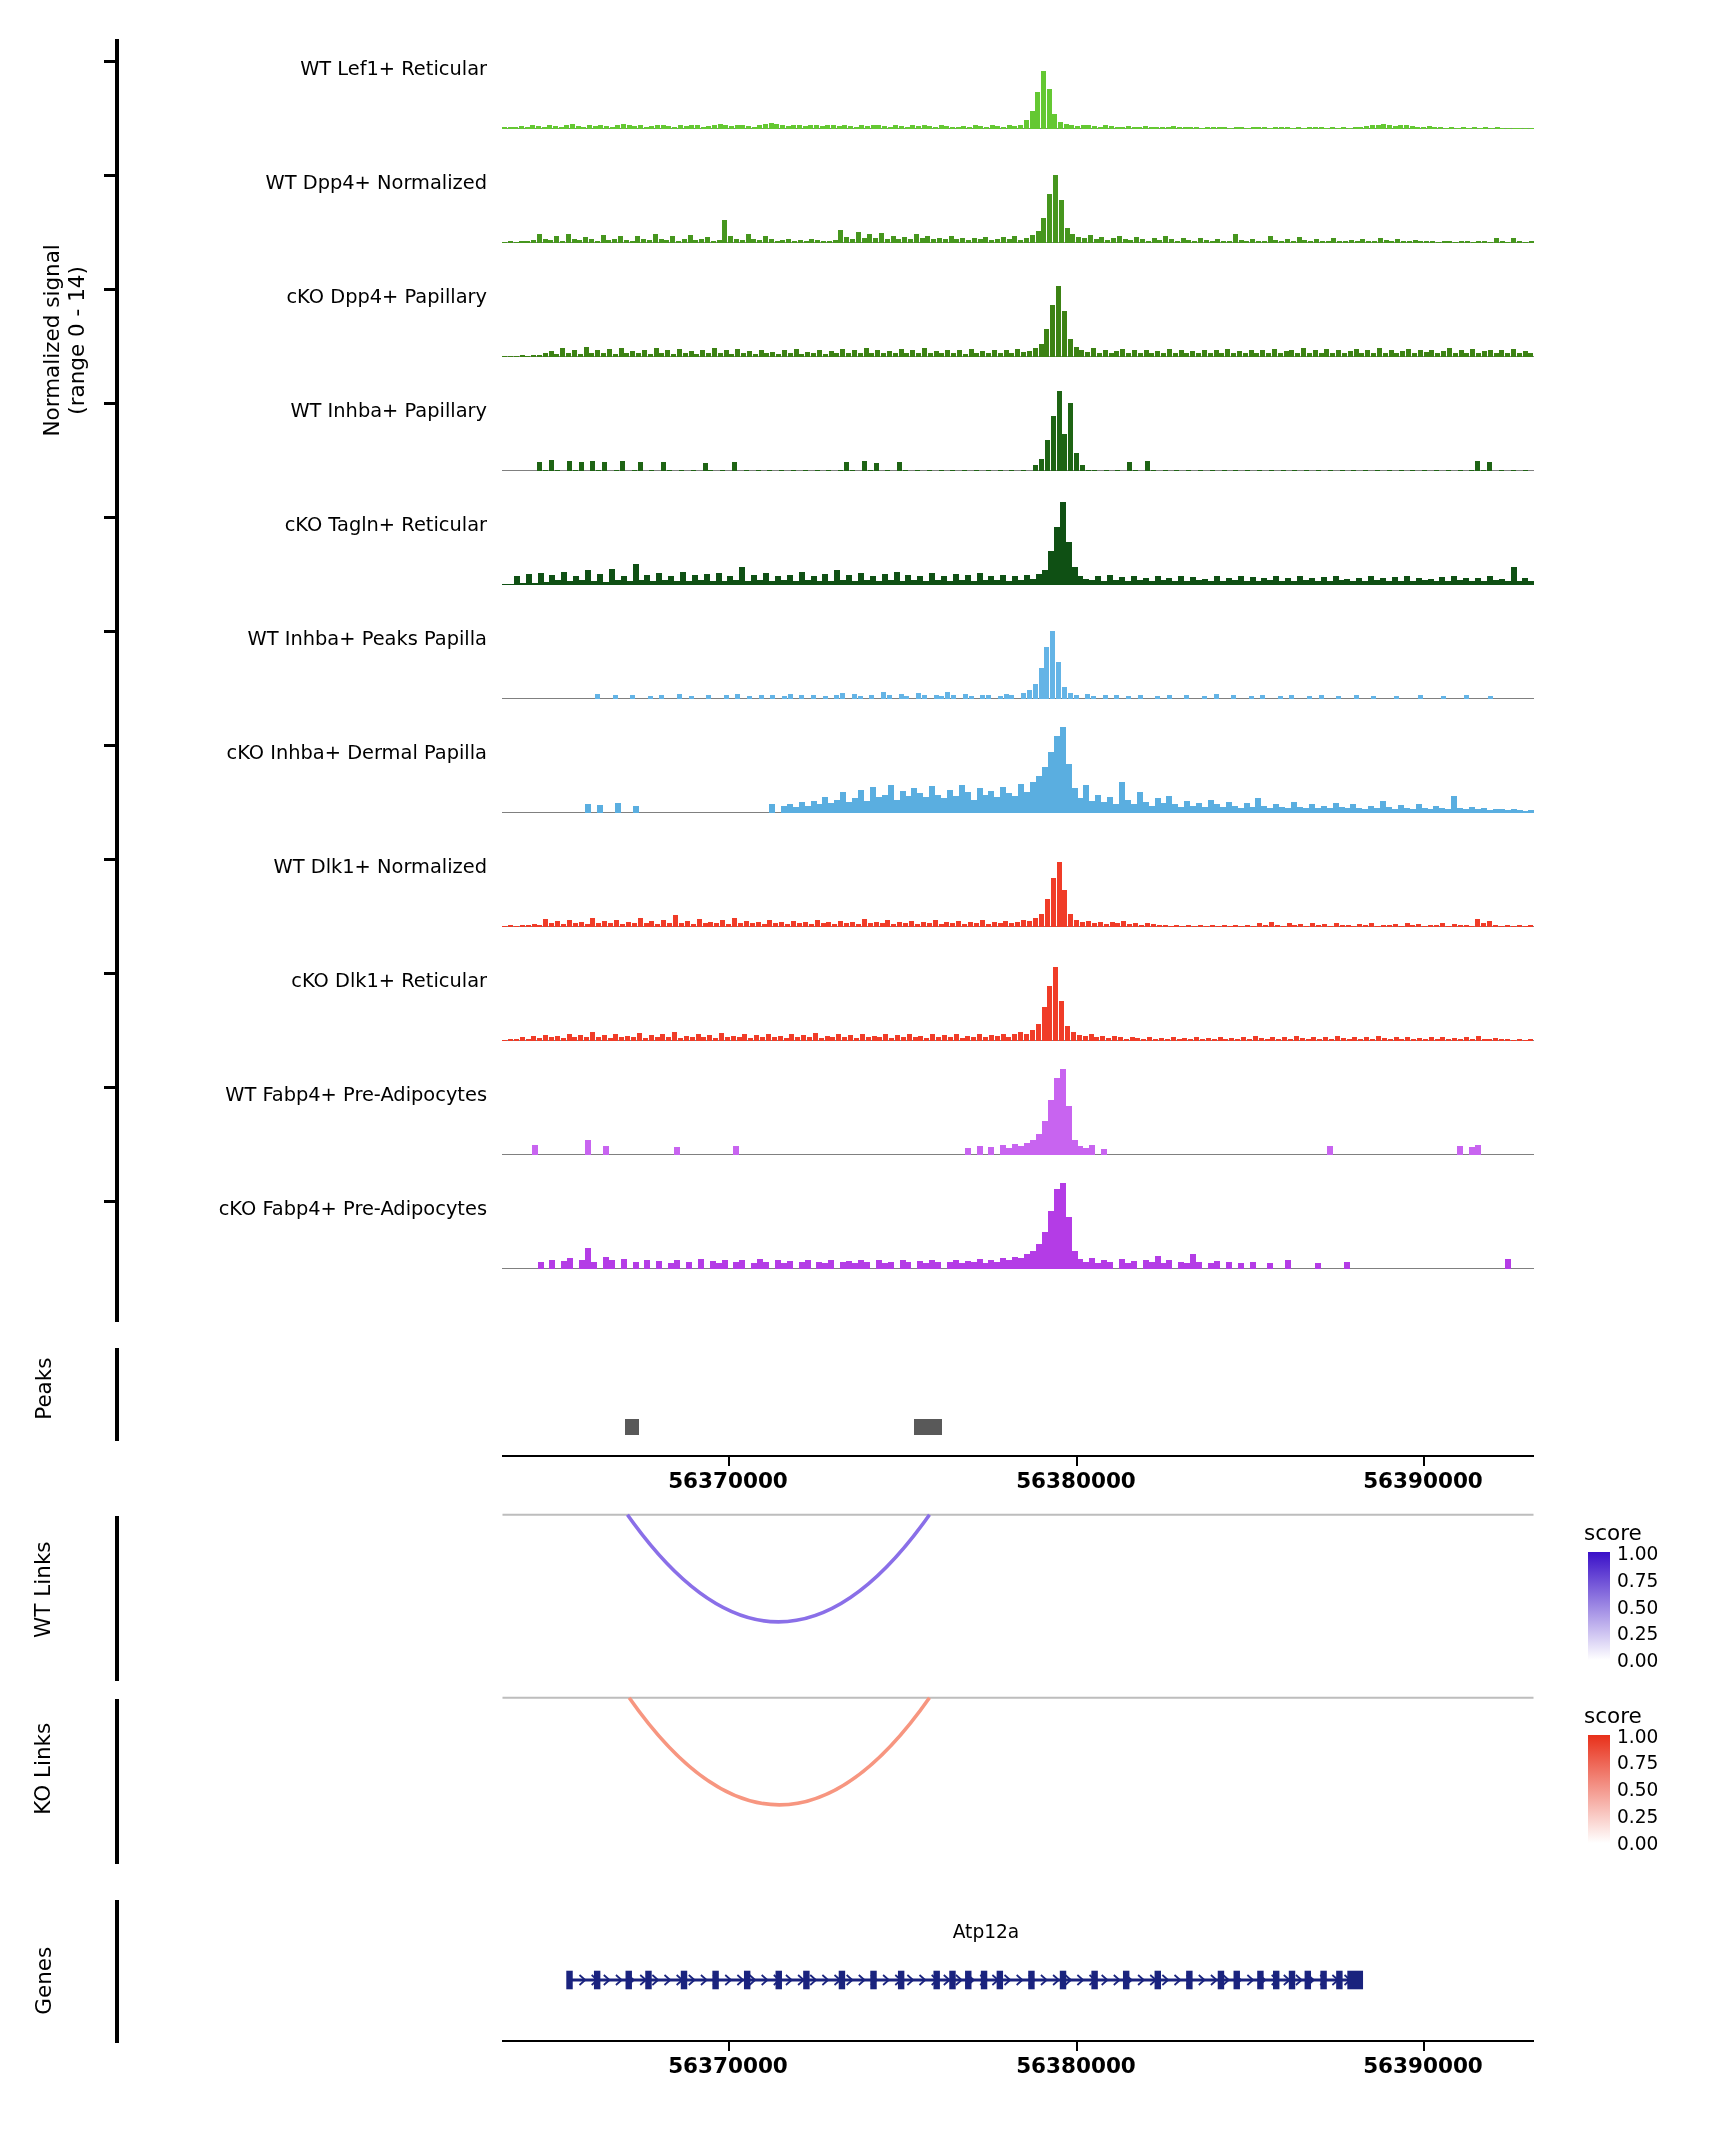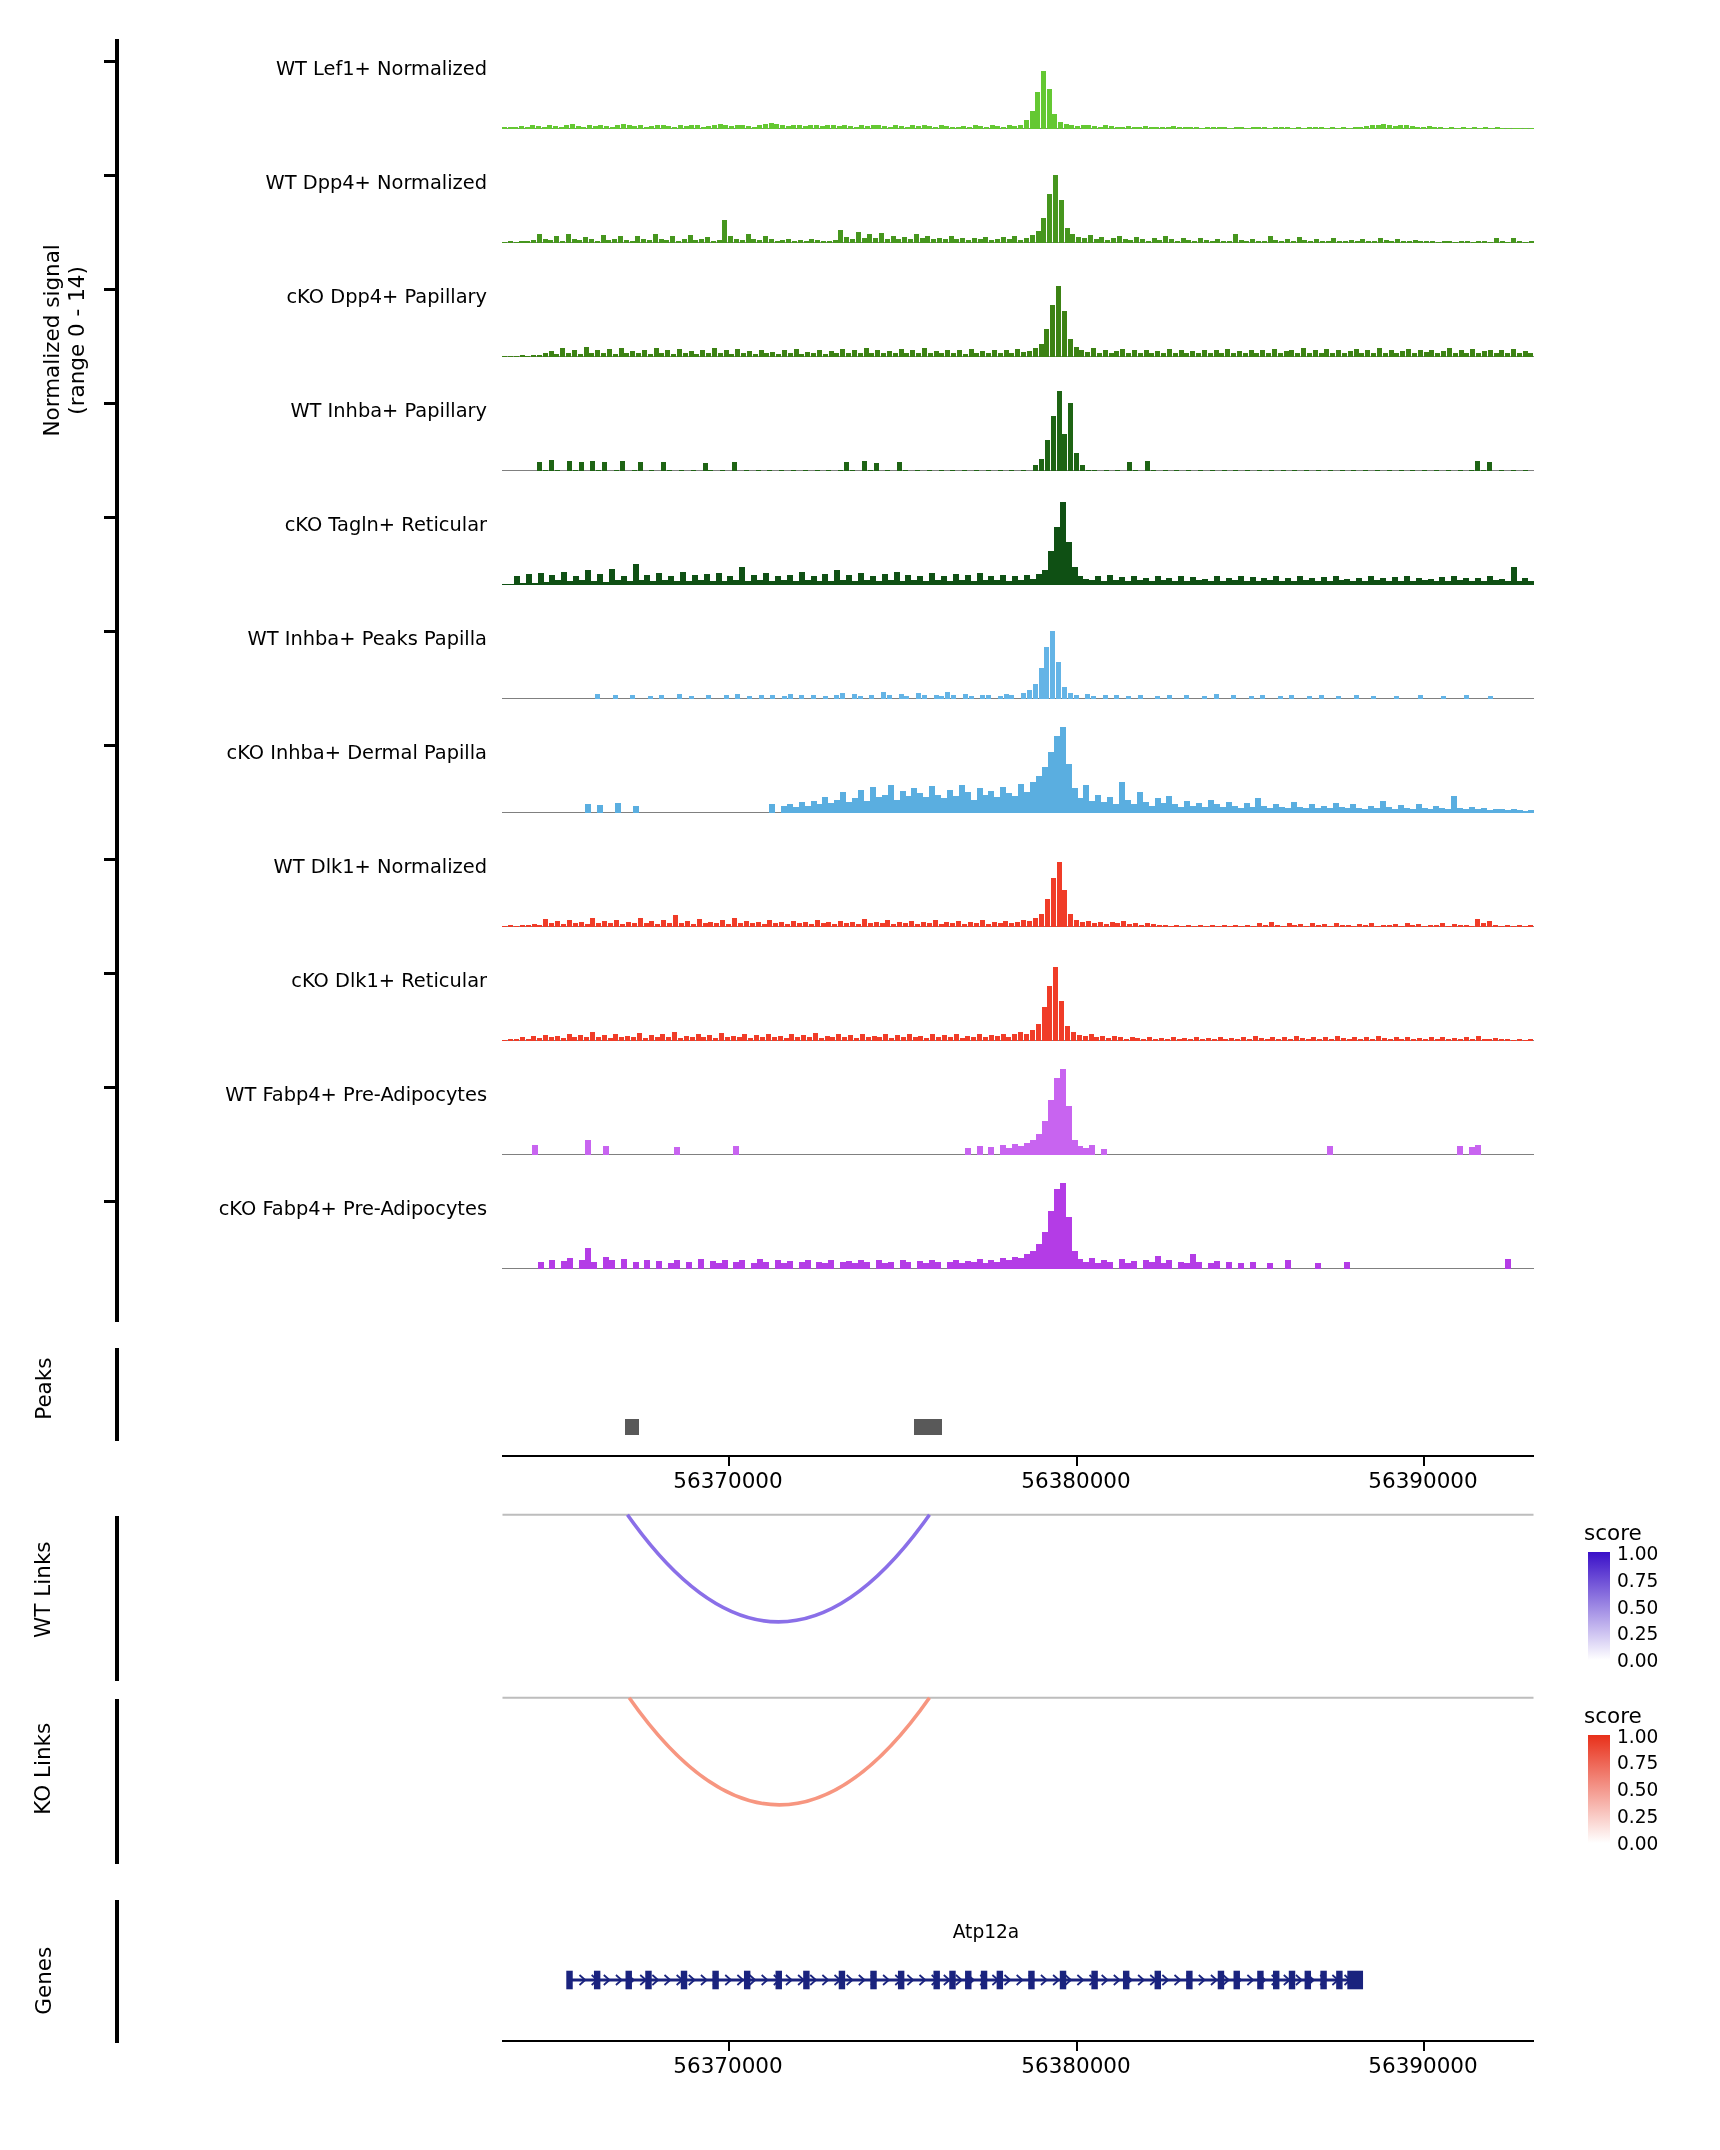--- a/index.html
+++ b/index.html
@@ -86,20 +86,21 @@
     width: 2.2px;
     height: 8.6px;
     background: #000;
   }
   .gaxis-text {
     position: absolute;
     font-size: 21.5px;
     text-align: center;
     transform: translateX(-50%);
     white-space: nowrap;
+    font-weight: bold;
   }
 
   
   .legend-title {
     position: absolute;
     font-size: 21.5px;
   }
   .legend-bar {
     position: absolute;
     width: 21.5px;
@@ -131,21 +132,21 @@
 <body>
 
 <div id="root">
 
   <div class="vlabel" style="left:-215px; top:315px; width:559px; transform:rotate(-90deg);">Normalized signal
 (range 0 - 14)</div>
 
   <div class="axis-spine" style="left:115px; top:39px; width:3.6px; height:1283px;"></div>
 
   <div id="tracks-layer">
-      <div class="track-label" style="left: 129px; width: 358px; top: 57px;">WT Lef1+ Normalized</div>
+      <div class="track-label" style="left: 129px; width: 358px; top: 57px;">WT Lef1+ Reticular</div>
       <div class="axis-spine" style="left: 104px; top: 60px; width: 14.3px; height: 2.9px;"></div>
       <div class="track-area" style="left: 502px; top: 43px; width: 1032px; height: 86px;">
         <div class="baseline" style="bottom: 0px;"></div>
         <div class="bar" style="left: 0px; width: 5.2px; height: 1.8px; background: rgb(100, 200, 50);"></div>
         <div class="bar" style="left: 5.7px; width: 5.2px; height: 2.5px; background: rgb(100, 200, 50);"></div>
         <div class="bar" style="left: 11.3px; width: 5.2px; height: 1.8px; background: rgb(100, 200, 50);"></div>
         <div class="bar" style="left: 17px; width: 5.2px; height: 3.1px; background: rgb(100, 200, 50);"></div>
         <div class="bar" style="left: 23px; width: 5.2px; height: 2.5px; background: rgb(100, 200, 50);"></div>
         <div class="bar" style="left: 28px; width: 5.2px; height: 3.7px; background: rgb(100, 200, 50);"></div>
         <div class="bar" style="left: 34px; width: 5.2px; height: 3.1px; background: rgb(100, 200, 50);"></div>

